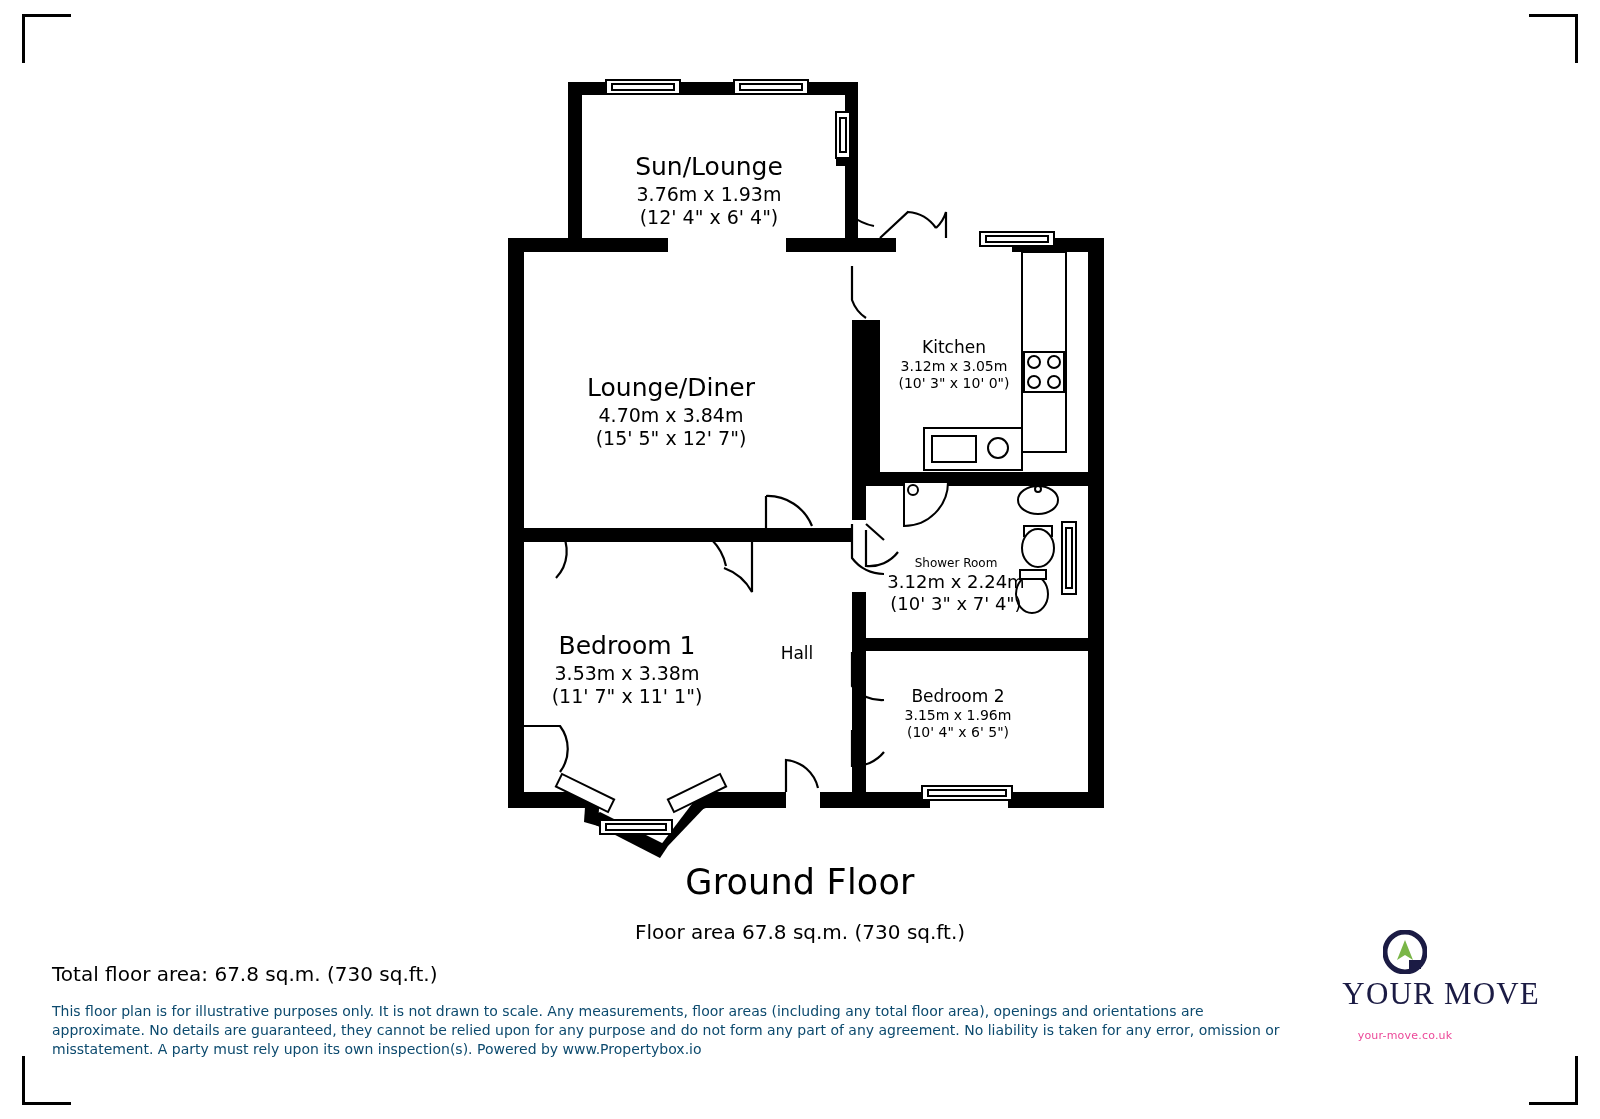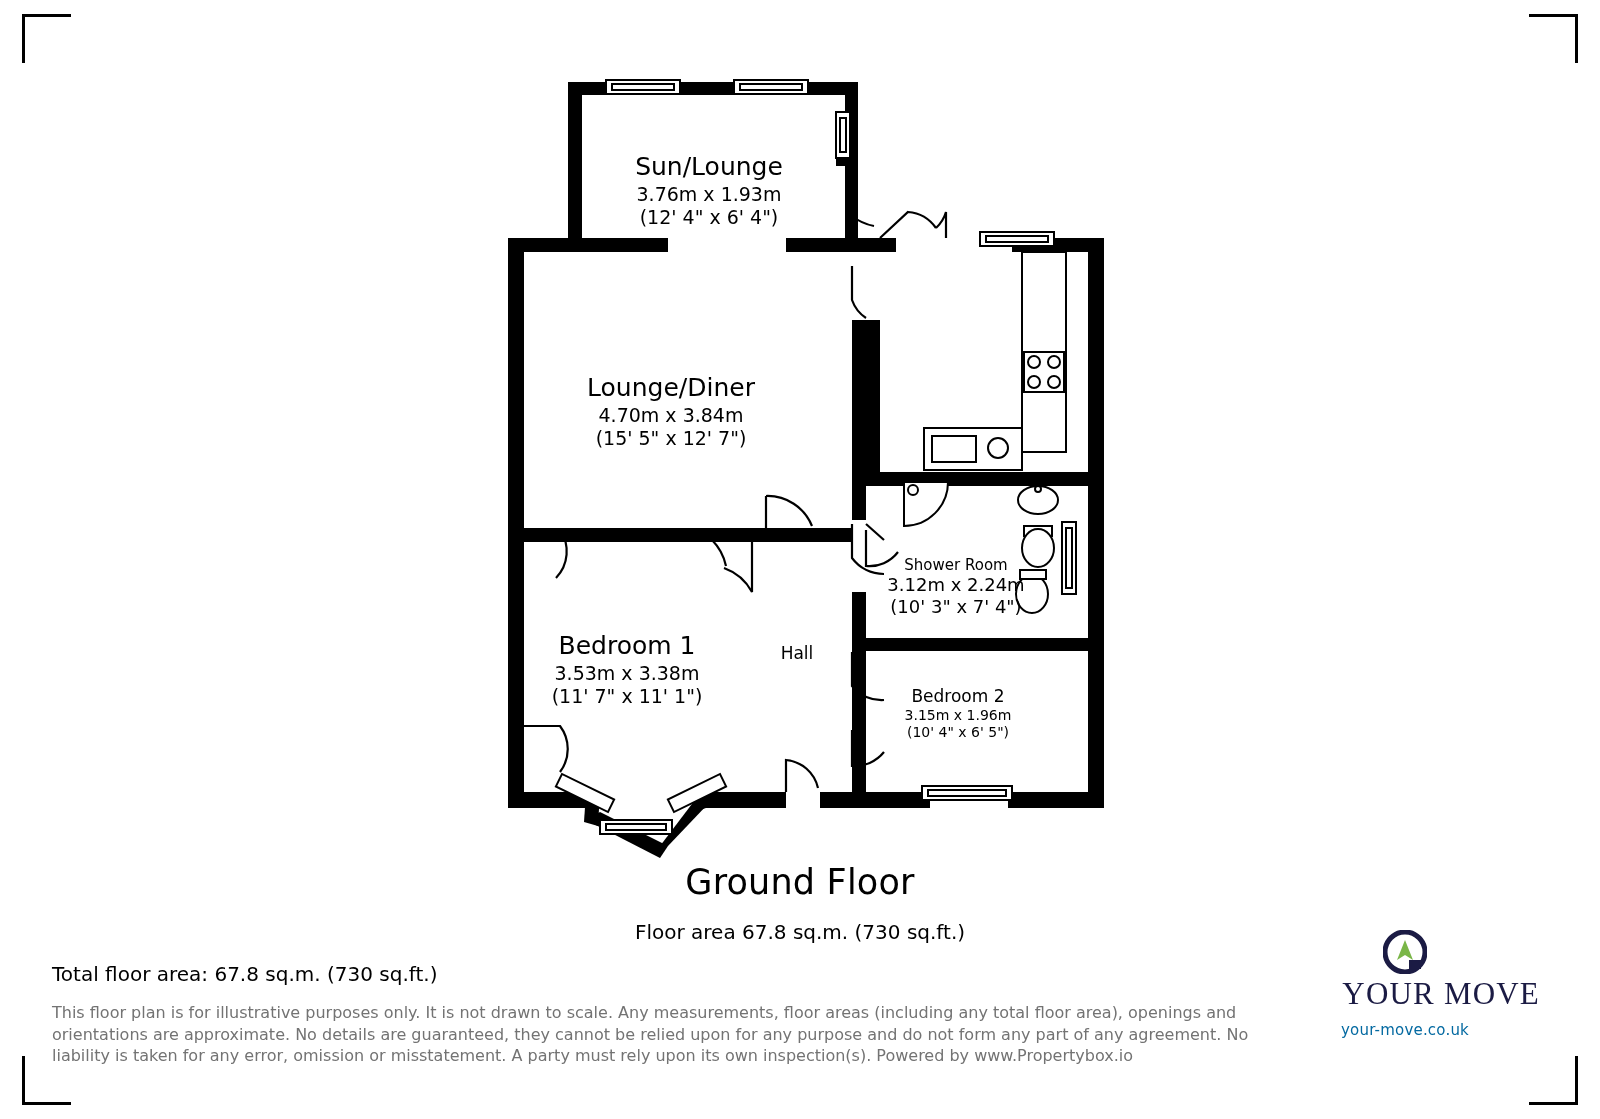--- a/index.html
+++ b/index.html
@@ -43,21 +43,21 @@
     text-align: center;
     line-height: 1.22;
     white-space: nowrap;
   }
   .room-name {
     font-size: 25px;
   }
   .room-dims {
     font-size: 19px;
   }
-  .room-label.small .room-name { font-size: 15px; }
+  .room-label.small .room-name { font-size: 12px; }
   .room-label.small .room-dims { font-size: 18px; }
   .room-label.mid .room-name { font-size: 17px; }
   .room-label.mid .room-dims { font-size: 14px; }
 
   
   .floor-title {
     position: absolute;
     left: 0;
     right: 0;
     text-align: center;
@@ -76,23 +76,23 @@
     left: 52px;
     top: 962px;
     font-size: 20px;
   }
 
   .disclaimer {
     position: absolute;
     left: 52px;
     top: 1002px;
     width: 1230px;
-    font-size: 16px;
+    font-size: 14px;
     line-height: 1.35;
-    color: #737373;
+    color: #0c4a6e;
   }
 
   
   .logo {
     position: absolute;
     right: 60px;
     top: 930px;
     width: 270px;
     text-align: center;
   }
@@ -102,23 +102,23 @@
     height: 44px;
   }
   .logo .wordmark {
     font-size: 31px;
     letter-spacing: 1.2px;
     color: #1b1b44;
     font-family: "Liberation Serif", "DejaVu Serif", serif;
     text-align: right;
   }
   .logo .url {
-    font-size: 15px;
-    color: #0369a1;
-    margin-top: 9px;
+    font-size: 11px;
+    color: #ec4899;
+    margin-top: 17px;
     letter-spacing: 0.2px;
   }
 </style>
 </head>
 <body>
 
 <div class="page">
 
   <div class="corner tl"></div>
   <div class="corner tr"></div>
@@ -251,20 +251,25 @@
     <div class="room-dims">3.76m x 1.93m</div>
     <div class="room-dims">(12' 4" x 6' 4")</div>
   </div>
 
   <div class="room-label" style="left:556px; top:373px; width:230px;">
     <div class="room-name">Lounge/Diner</div>
     <div class="room-dims">4.70m x 3.84m</div>
     <div class="room-dims">(15' 5" x 12' 7")</div>
   </div>
 
+  <div class="room-label mid" style="left:860px; top:337px; width:188px;">
+    <div class="room-name">Kitchen</div>
+    <div class="room-dims">3.12m x 3.05m</div>
+    <div class="room-dims">(10' 3" x 10' 0")</div>
+  </div>
 
   <div class="room-label small" style="left:862px; top:556px; width:188px;">
     <div class="room-name">Shower Room</div>
     <div class="room-dims">3.12m x 2.24m</div>
     <div class="room-dims">(10' 3" x 7' 4")</div>
   </div>
 
   <div class="room-label" style="left:512px; top:631px; width:230px;">
     <div class="room-name">Bedroom 1</div>
     <div class="room-dims">3.53m x 3.38m</div>

